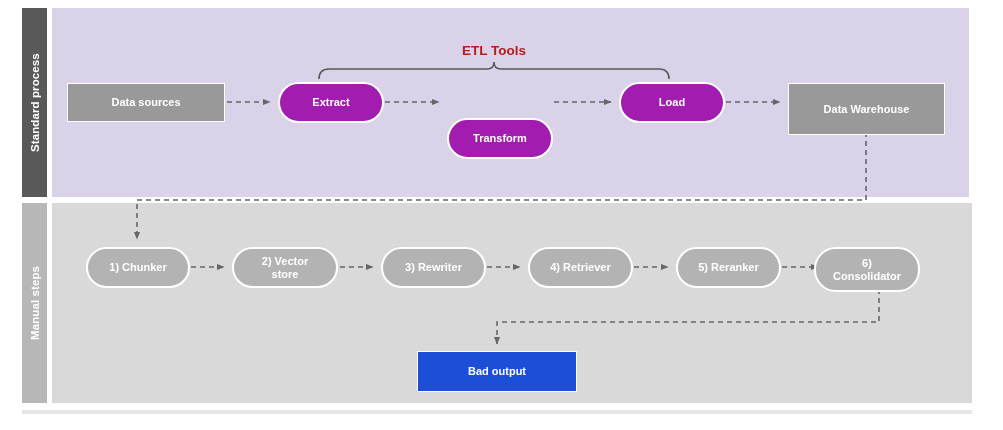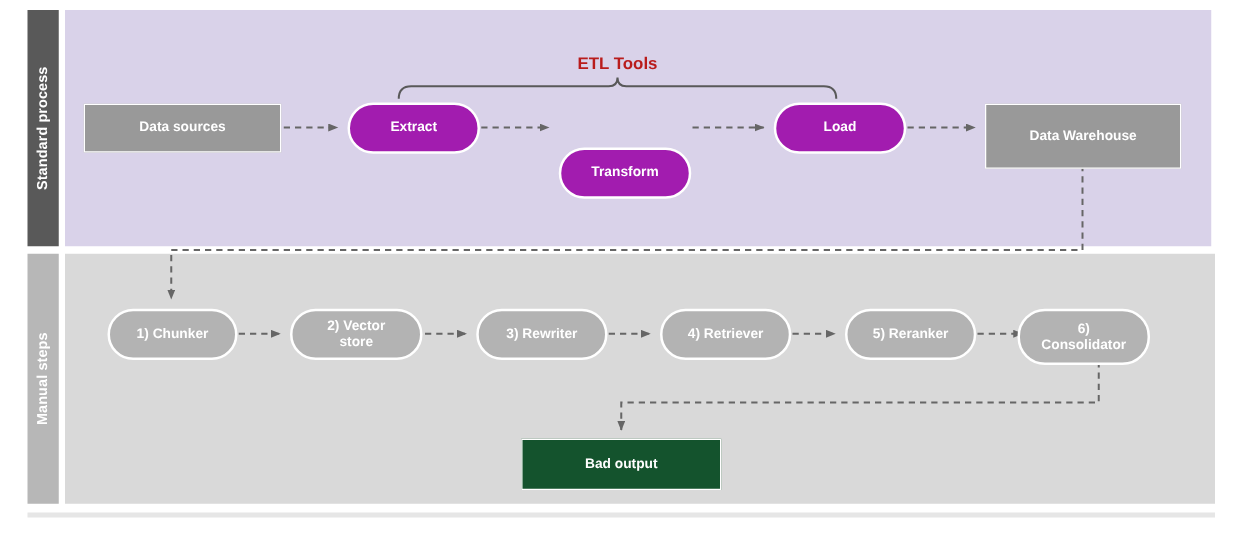--- a/index.html
+++ b/index.html
@@ -35,21 +35,21 @@
     text-align:center;line-height:1.12;
     color:#ffffff;font-weight:bold;font-size:11px;
     box-sizing:border-box;
   }
   .rect{border:1px solid #ffffff;}
   .pill{border:2px solid #ffffff;border-radius:22px;}
 
   .n-gray{background:#999999;}
   .n-pink{background:#a21caf;}
   .n-steppill{background:#b3b3b3;}
-  .n-yellow{background:#14532d;}
+  .n-yellow{background:#1d4ed8;}
 
   
   #wires{position:absolute;left:0;top:0;width:1003px;height:430px;pointer-events:none;}
 
   
   #etl-label{
     position:absolute;left:394px;top:43px;width:200px;
     text-align:center;color:#b91c1c;font-weight:bold;font-size:13.5px;
   }
 </style>

